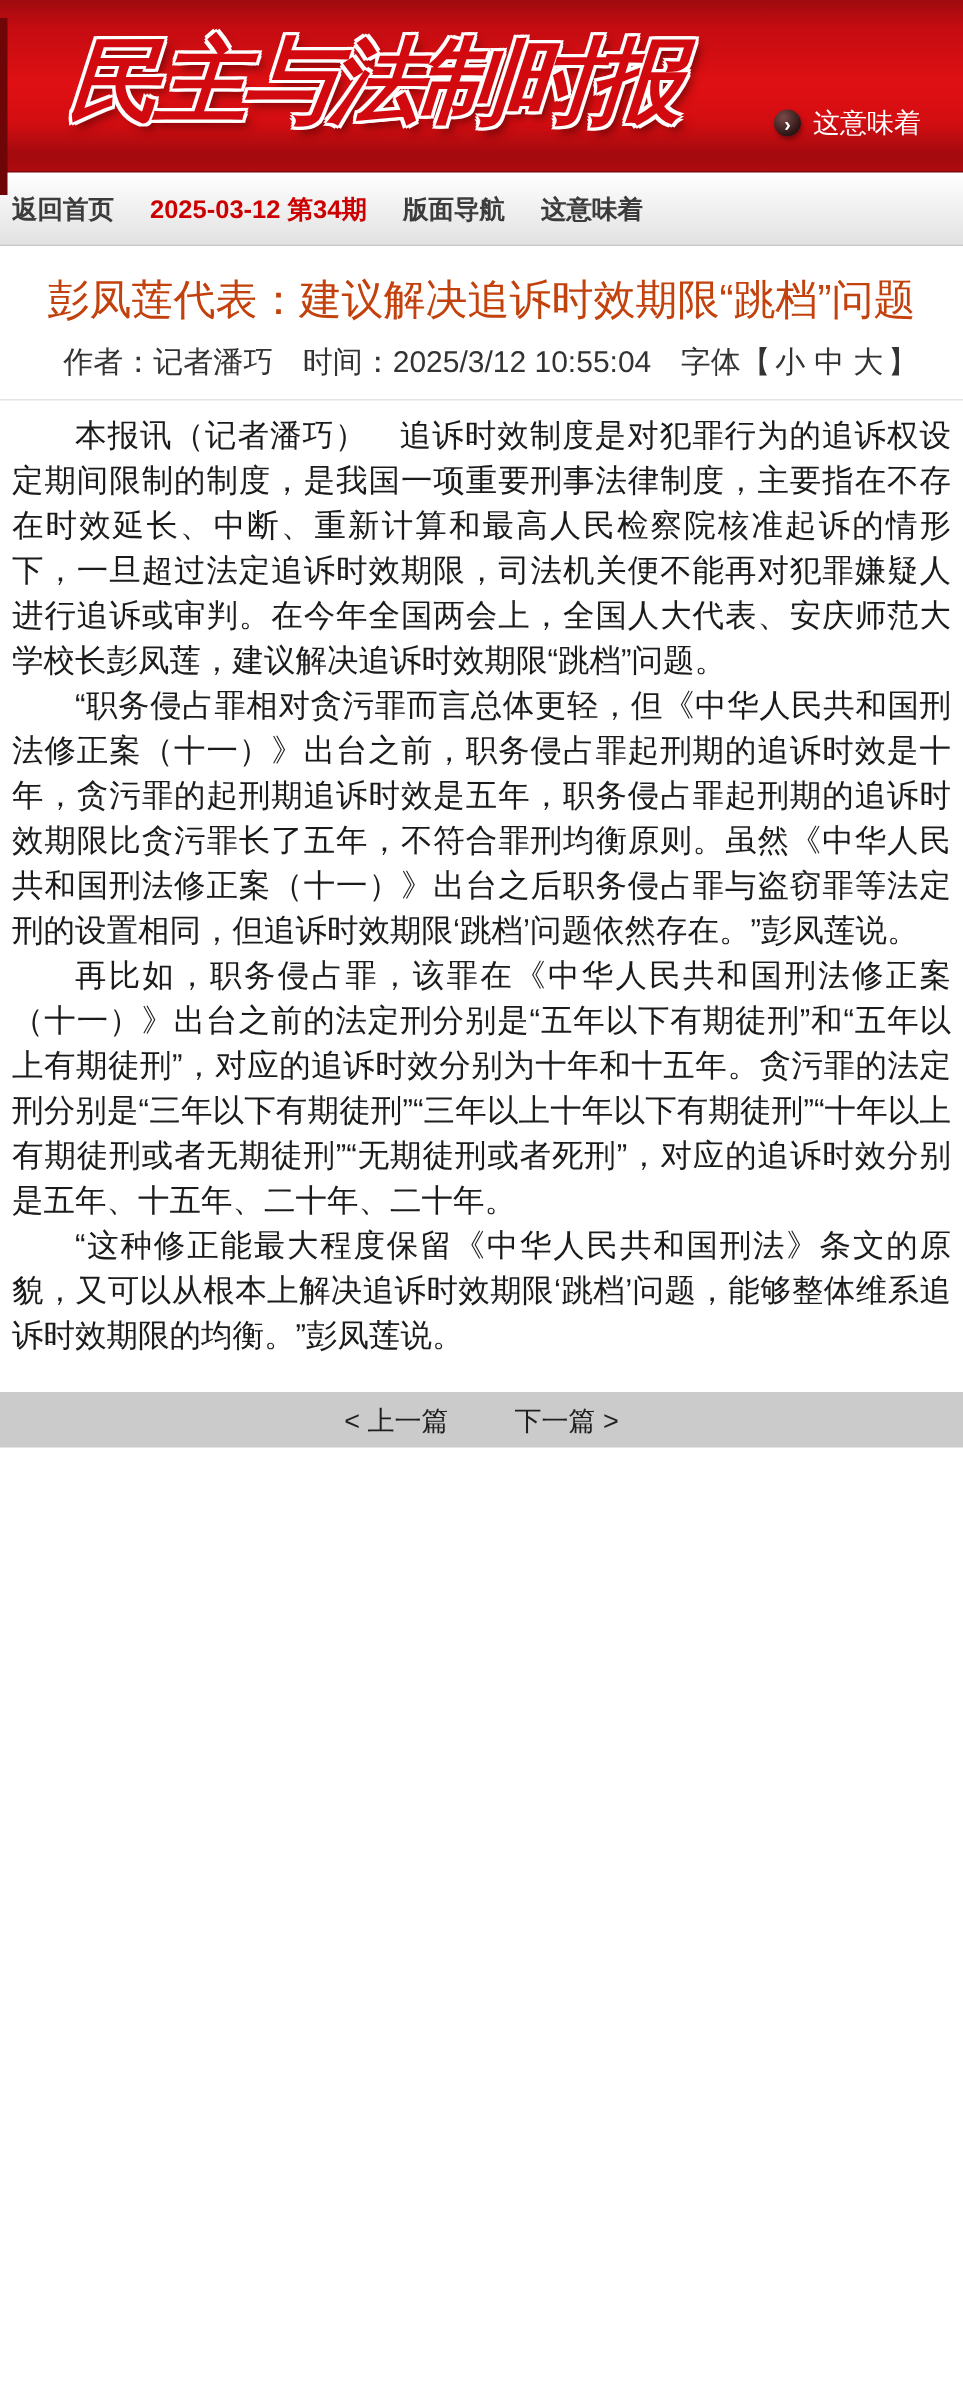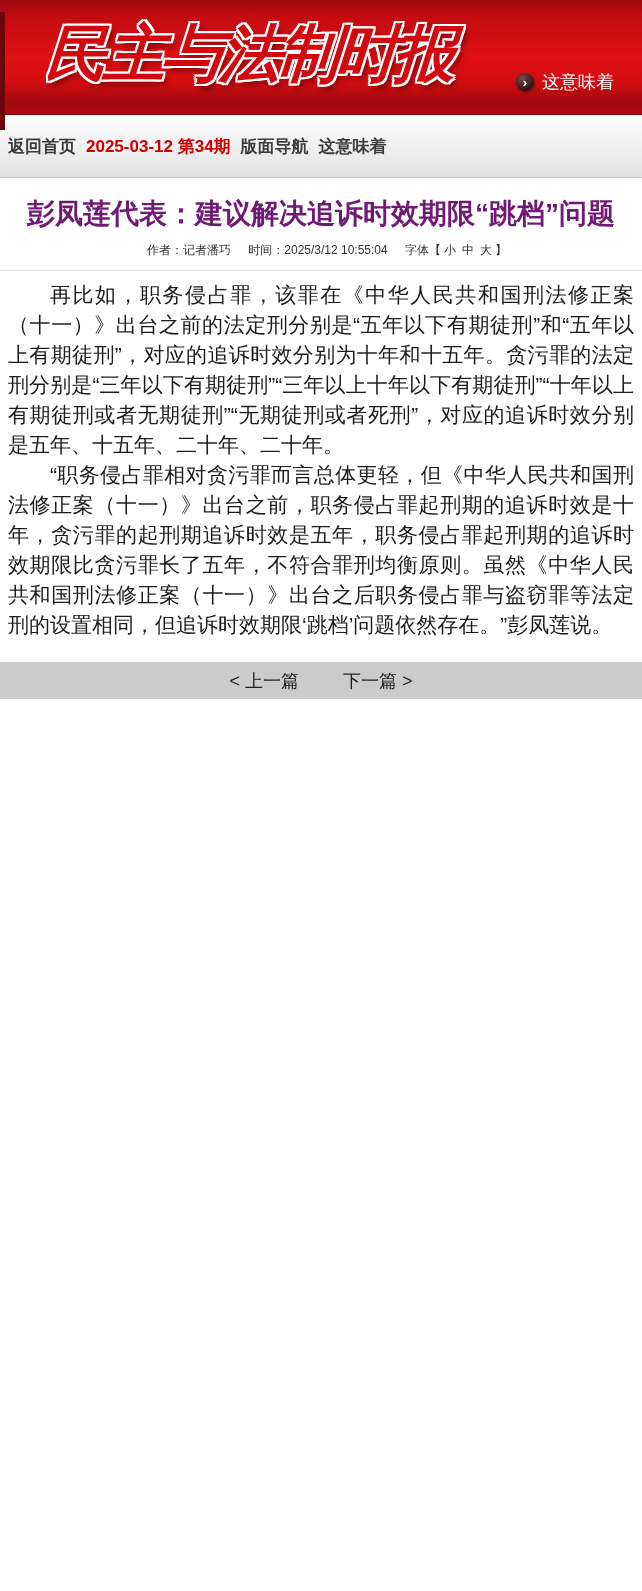--- a/index.html
+++ b/index.html
@@ -67,47 +67,47 @@
     color: #ffffff;
     font-size: 13px;
     font-weight: bold;
     margin-right: 8px;
     box-shadow: 1px 2px 3px rgba(0,0,0,0.35);
     line-height: 1;
   }
 
   
   .navbar {
-    height: 63px;
+    height: 49px;
     background: linear-gradient(180deg, #ffffff 0%, #f3f3f3 40%, #e2e2e2 100%);
     border-bottom: 1px solid #c6c6c6;
     display: flex;
     align-items: center;
     padding-left: 8px;
     font-size: 17px;
     font-weight: bold;
     color: #3c3c3c;
   }
   .navbar .nav-item { cursor: pointer; white-space: nowrap; }
-  .navbar .nav-item + .nav-item { margin-left: 10px; }
+  .navbar .nav-item + .nav-item { margin-left: 24px; }
   .navbar .nav-item.highlight { color: #cc0000; }
 
   
   .article-head { text-align: center; }
   .article-title {
     margin-top: 17px;
     font-size: 28px;
-    font-weight: bold;
-    color: #701a75;
+    font-weight: normal;
+    color: #c2410c;
     line-height: 38px;
   }
   .byline {
     margin-top: 9px;
     padding-bottom: 11px;
-    font-size: 12px;
+    font-size: 20px;
     color: #333333;
     border-bottom: 1px solid #e4e4e4;
     padding-left: 12px;
   }
   .byline .seg { margin-left: 14px; }
   .byline .seg:first-child { margin-left: 0; }
   .font-size-btn { cursor: pointer; margin: 0 3px; }
 
   
   .article-body {
@@ -159,22 +159,24 @@
     <div class="byline">
       <span class="seg">作者：记者潘巧</span>
       <span class="seg">时间：2025/3/12 10:55:04</span>
       <span class="seg">
         <span>字体</span><span>【</span><span class="font-size-btn">小</span><span class="font-size-btn">中</span><span class="font-size-btn">大</span><span>】</span>
       </span>
     </div>
   </div>
 
   <div class="article-body">
+    <p>本报讯（记者潘巧）　追诉时效制度是对犯罪行为的追诉权设定期间限制的制度，是我国一项重要刑事法律制度，主要指在不存在时效延长、中断、重新计算和最高人民检察院核准起诉的情形下，一旦超过法定追诉时效期限，司法机关便不能再对犯罪嫌疑人进行追诉或审判。在今年全国两会上，全国人大代表、安庆师范大学校长彭凤莲，建议解决追诉时效期限“跳档”问题。</p>
+    <p>“职务侵占罪相对贪污罪而言总体更轻，但《中华人民共和国刑法修正案（十一）》出台之前，职务侵占罪起刑期的追诉时效是十年，贪污罪的起刑期追诉时效是五年，职务侵占罪起刑期的追诉时效期限比贪污罪长了五年，不符合罪刑均衡原则。虽然《中华人民共和国刑法修正案（十一）》出台之后职务侵占罪与盗窃罪等法定刑的设置相同，但追诉时效期限‘跳档’问题依然存在。”彭凤莲说。</p>
     <p>再比如，职务侵占罪，该罪在《中华人民共和国刑法修正案（十一）》出台之前的法定刑分别是“五年以下有期徒刑”和“五年以上有期徒刑”，对应的追诉时效分别为十年和十五年。贪污罪的法定刑分别是“三年以下有期徒刑”“三年以上十年以下有期徒刑”“十年以上有期徒刑或者无期徒刑”“无期徒刑或者死刑”，对应的追诉时效分别是五年、十五年、二十年、二十年。</p>
-    <p>“职务侵占罪相对贪污罪而言总体更轻，但《中华人民共和国刑法修正案（十一）》出台之前，职务侵占罪起刑期的追诉时效是十年，贪污罪的起刑期追诉时效是五年，职务侵占罪起刑期的追诉时效期限比贪污罪长了五年，不符合罪刑均衡原则。虽然《中华人民共和国刑法修正案（十一）》出台之后职务侵占罪与盗窃罪等法定刑的设置相同，但追诉时效期限‘跳档’问题依然存在。”彭凤莲说。</p>
+    <p>“这种修正能最大程度保留《中华人民共和国刑法》条文的原貌，又可以从根本上解决追诉时效期限‘跳档’问题，能够整体维系追诉时效期限的均衡。”彭凤莲说。</p>
   </div>
 
   <div class="pager">
     <span class="pager-link">&lt; 上一篇</span>
     <span class="pager-link">下一篇 &gt;</span>
   </div>
 
 </div>
 
 </body></html>

